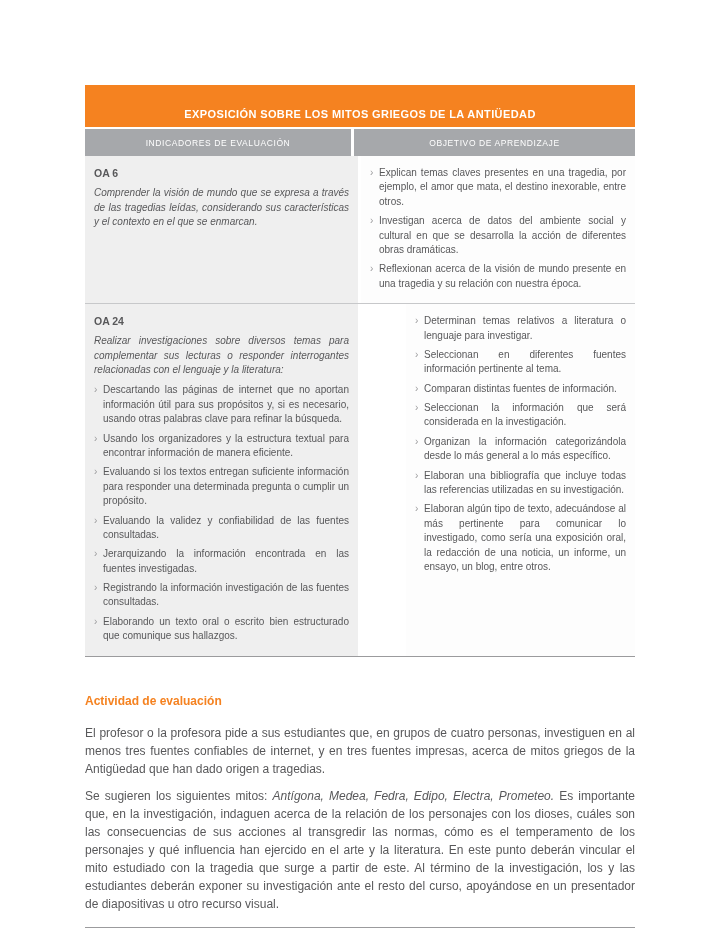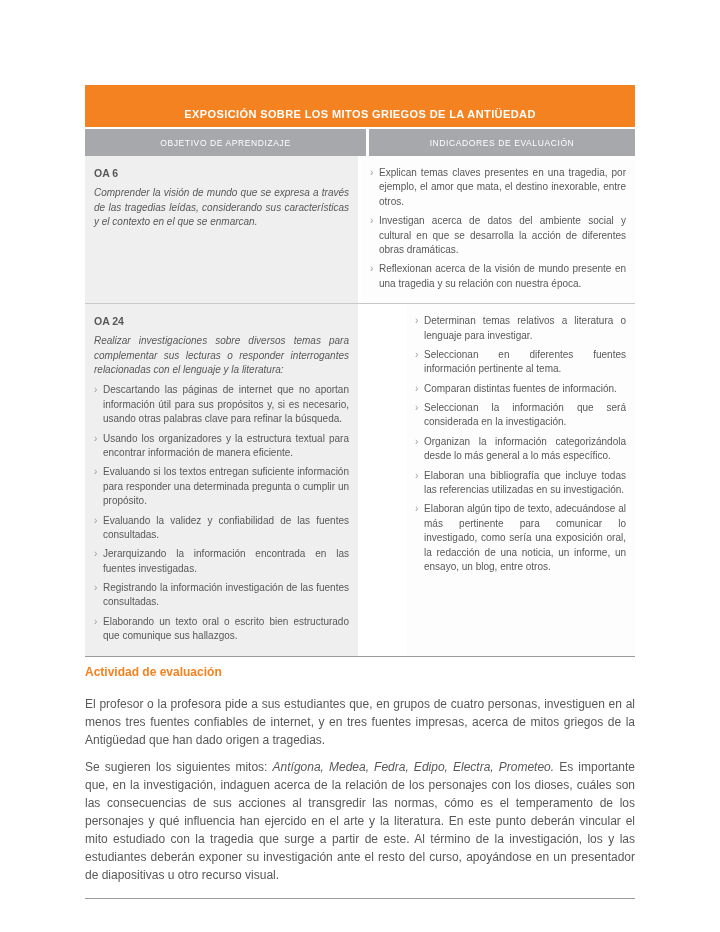--- a/index.html
+++ b/index.html
@@ -35,42 +35,42 @@
 
   .oa-code{font-weight:bold;font-size:10.5px;margin-bottom:5px;}
   .oa-intro{margin:0 0 6px;text-align:justify;font-style:italic;}
 
   .bullet-row{display:flex;margin-bottom:5px;}
   .bullet-row:last-child{margin-bottom:0;}
   .bullet-glyph{flex:none;width:9px;color:var(--bullet,#9B9B9D);font-size:10px;}
   .bullet-text{flex:1;text-align:justify;}
 
   
-  .activity{margin-top:8px;}
+  .activity{margin-top:37px;}
   .activity-title{
     color:var(--accent_orange,#F58220);
     font-weight:bold;font-size:12px;margin:0 0 16px;
   }
   .activity-subtitle{font-weight:bold;font-size:10.5px;margin:0 0 12px;color:#4A4A4D;}
   .activity p.body{font-size:12px;line-height:1.5;margin:0 0 9px;text-align:justify;}
   .activity .closing-rule{border:none;border-top:1px solid var(--rule,#9B9B9D);margin:14px 0 0;}
   .it{font-style:italic;}
 </style>
 </head>
 <body>
 
 <div class="page">
   <div class="content">
 
     <div class="eval-table">
       <div class="t-title">EXPOSICIÓN SOBRE LOS MITOS GRIEGOS DE LA ANTIÜEDAD</div>
 
       <div class="t-colheads">
+        <div class="t-colhead right">INDICADORES DE EVALUACIÓN</div>
         <div class="t-colhead left">OBJETIVO DE APRENDIZAJE</div>
-        <div class="t-colhead right">INDICADORES DE EVALUACIÓN</div>
       </div>
 
       <div class="t-row">
         <div class="cell left">
           <div class="oa-code">OA 6</div>
           <p class="oa-intro">Comprender la visión de mundo que se expresa a través de las tragedias leídas, considerando sus características y el contexto en el que se enmarcan.</p>
           <div></div>
         </div>
         <div class="cell right">
           <div>

